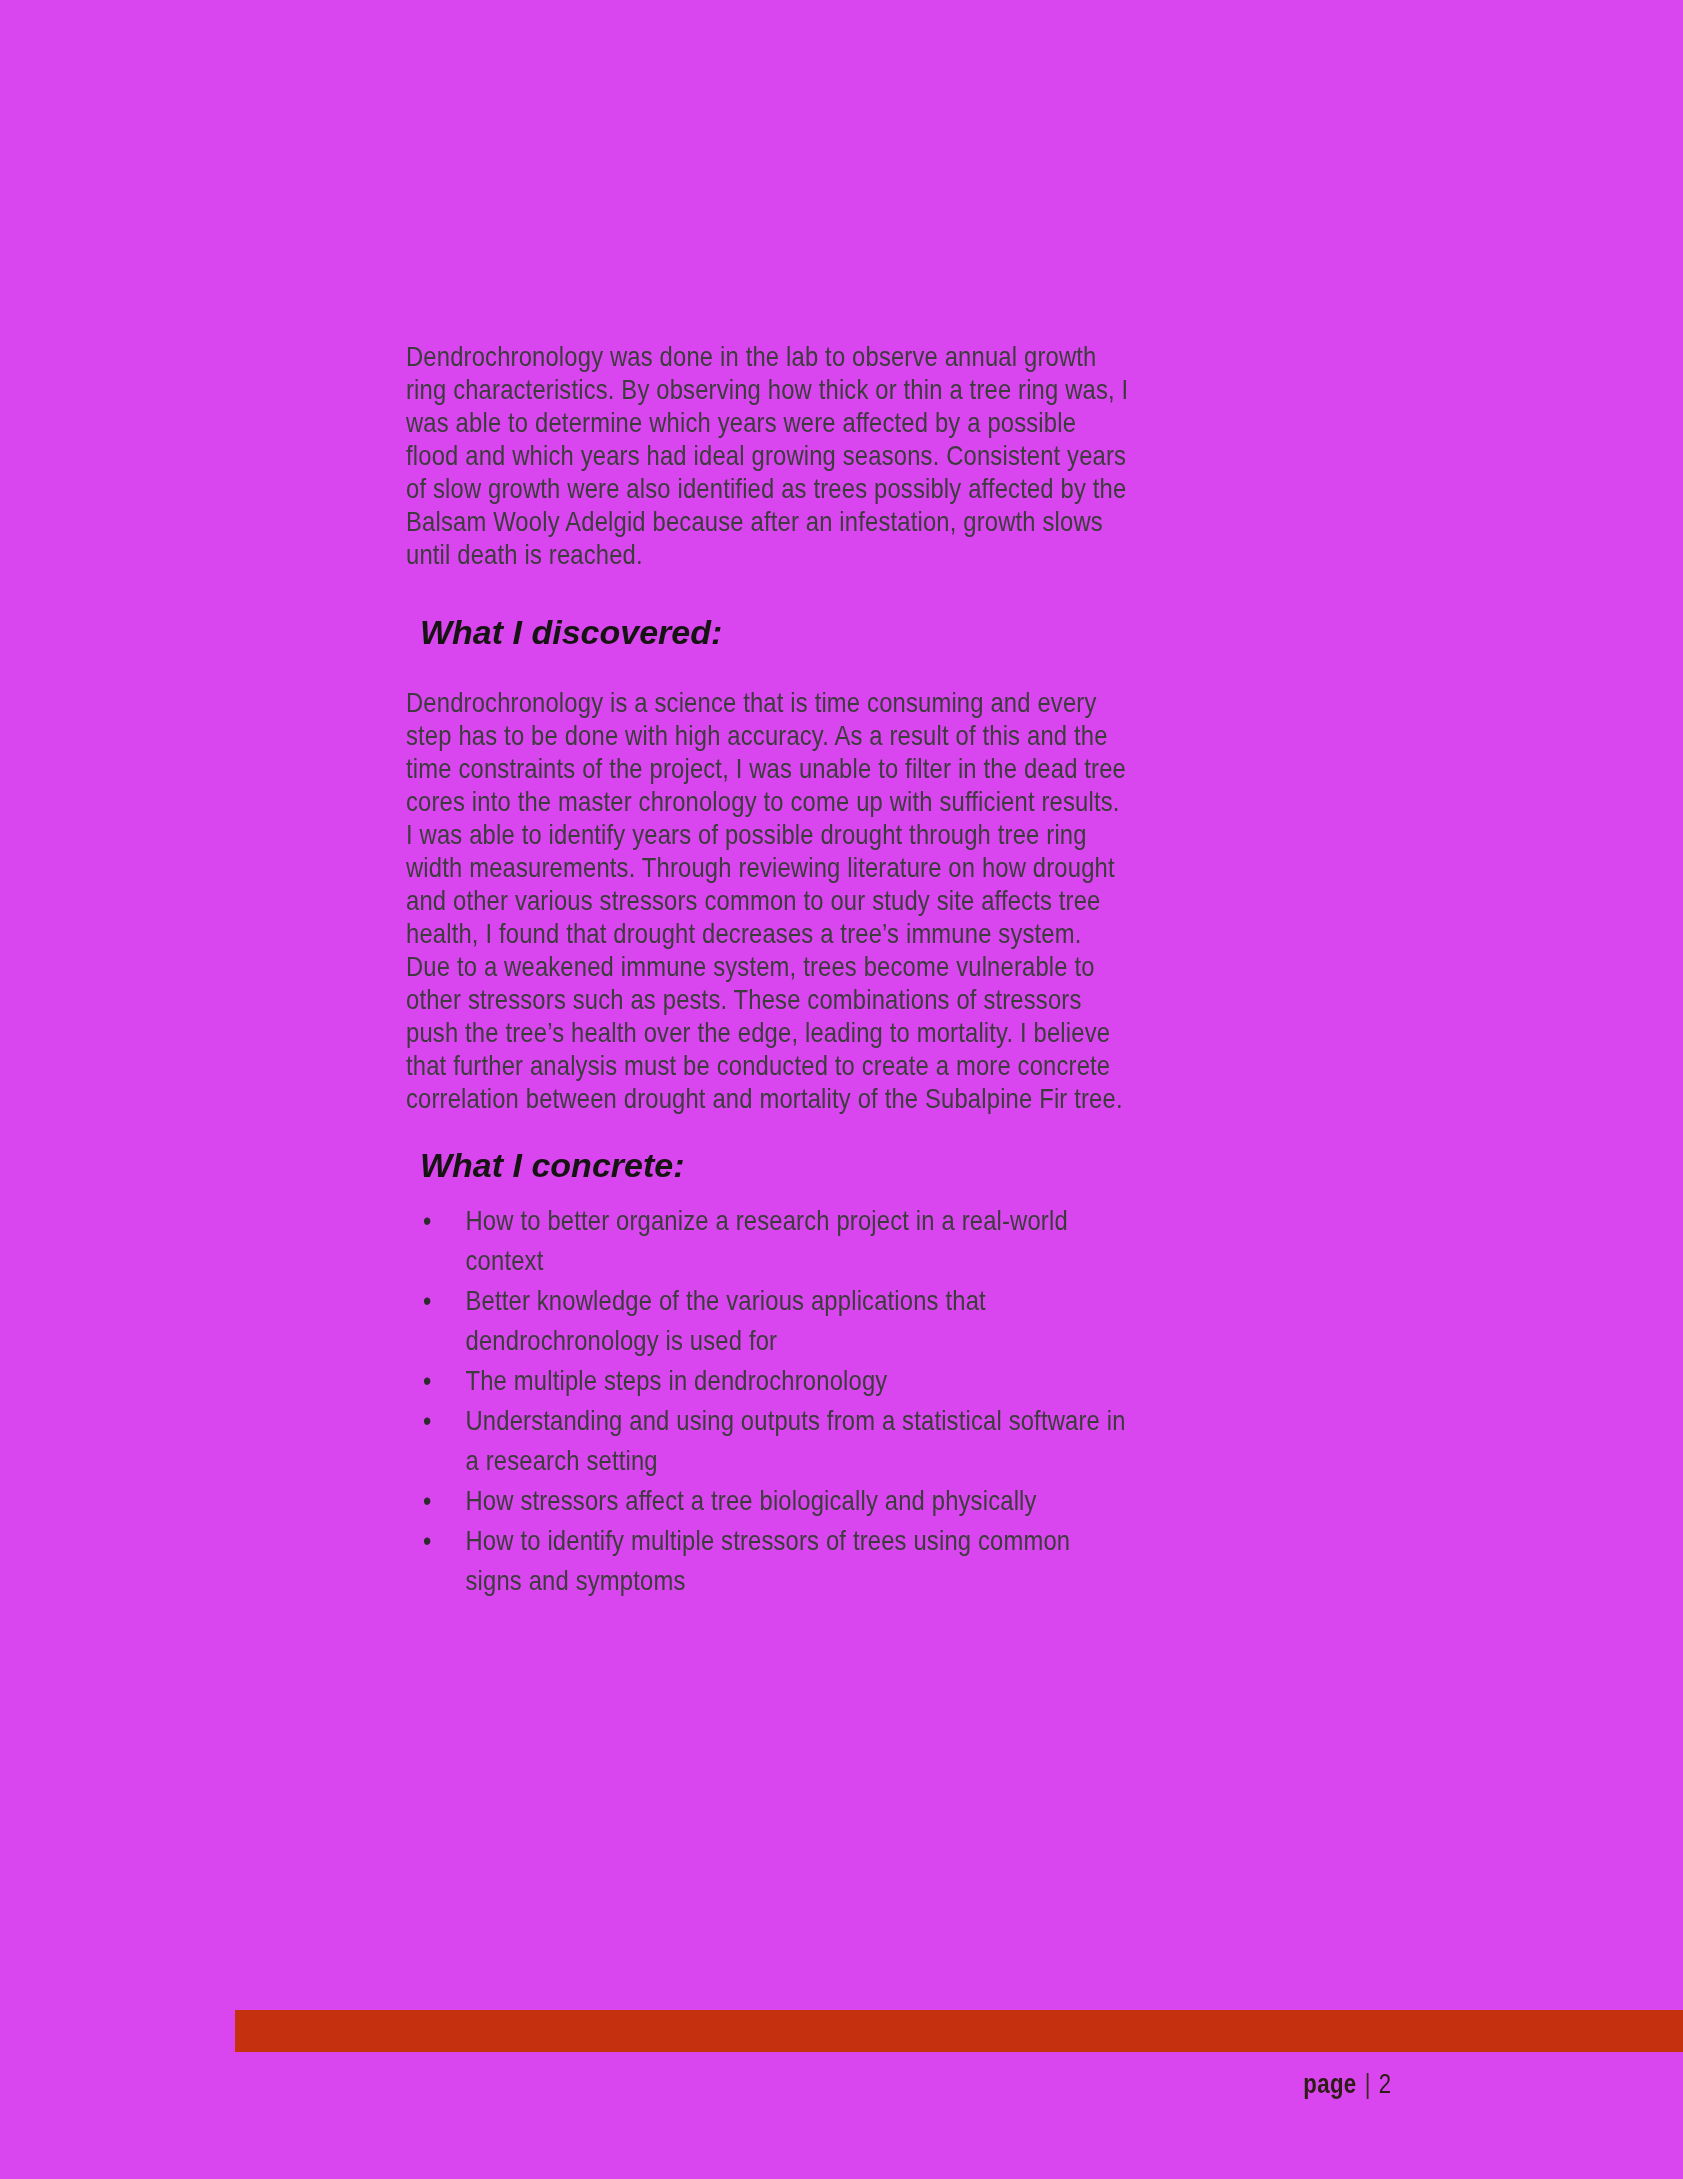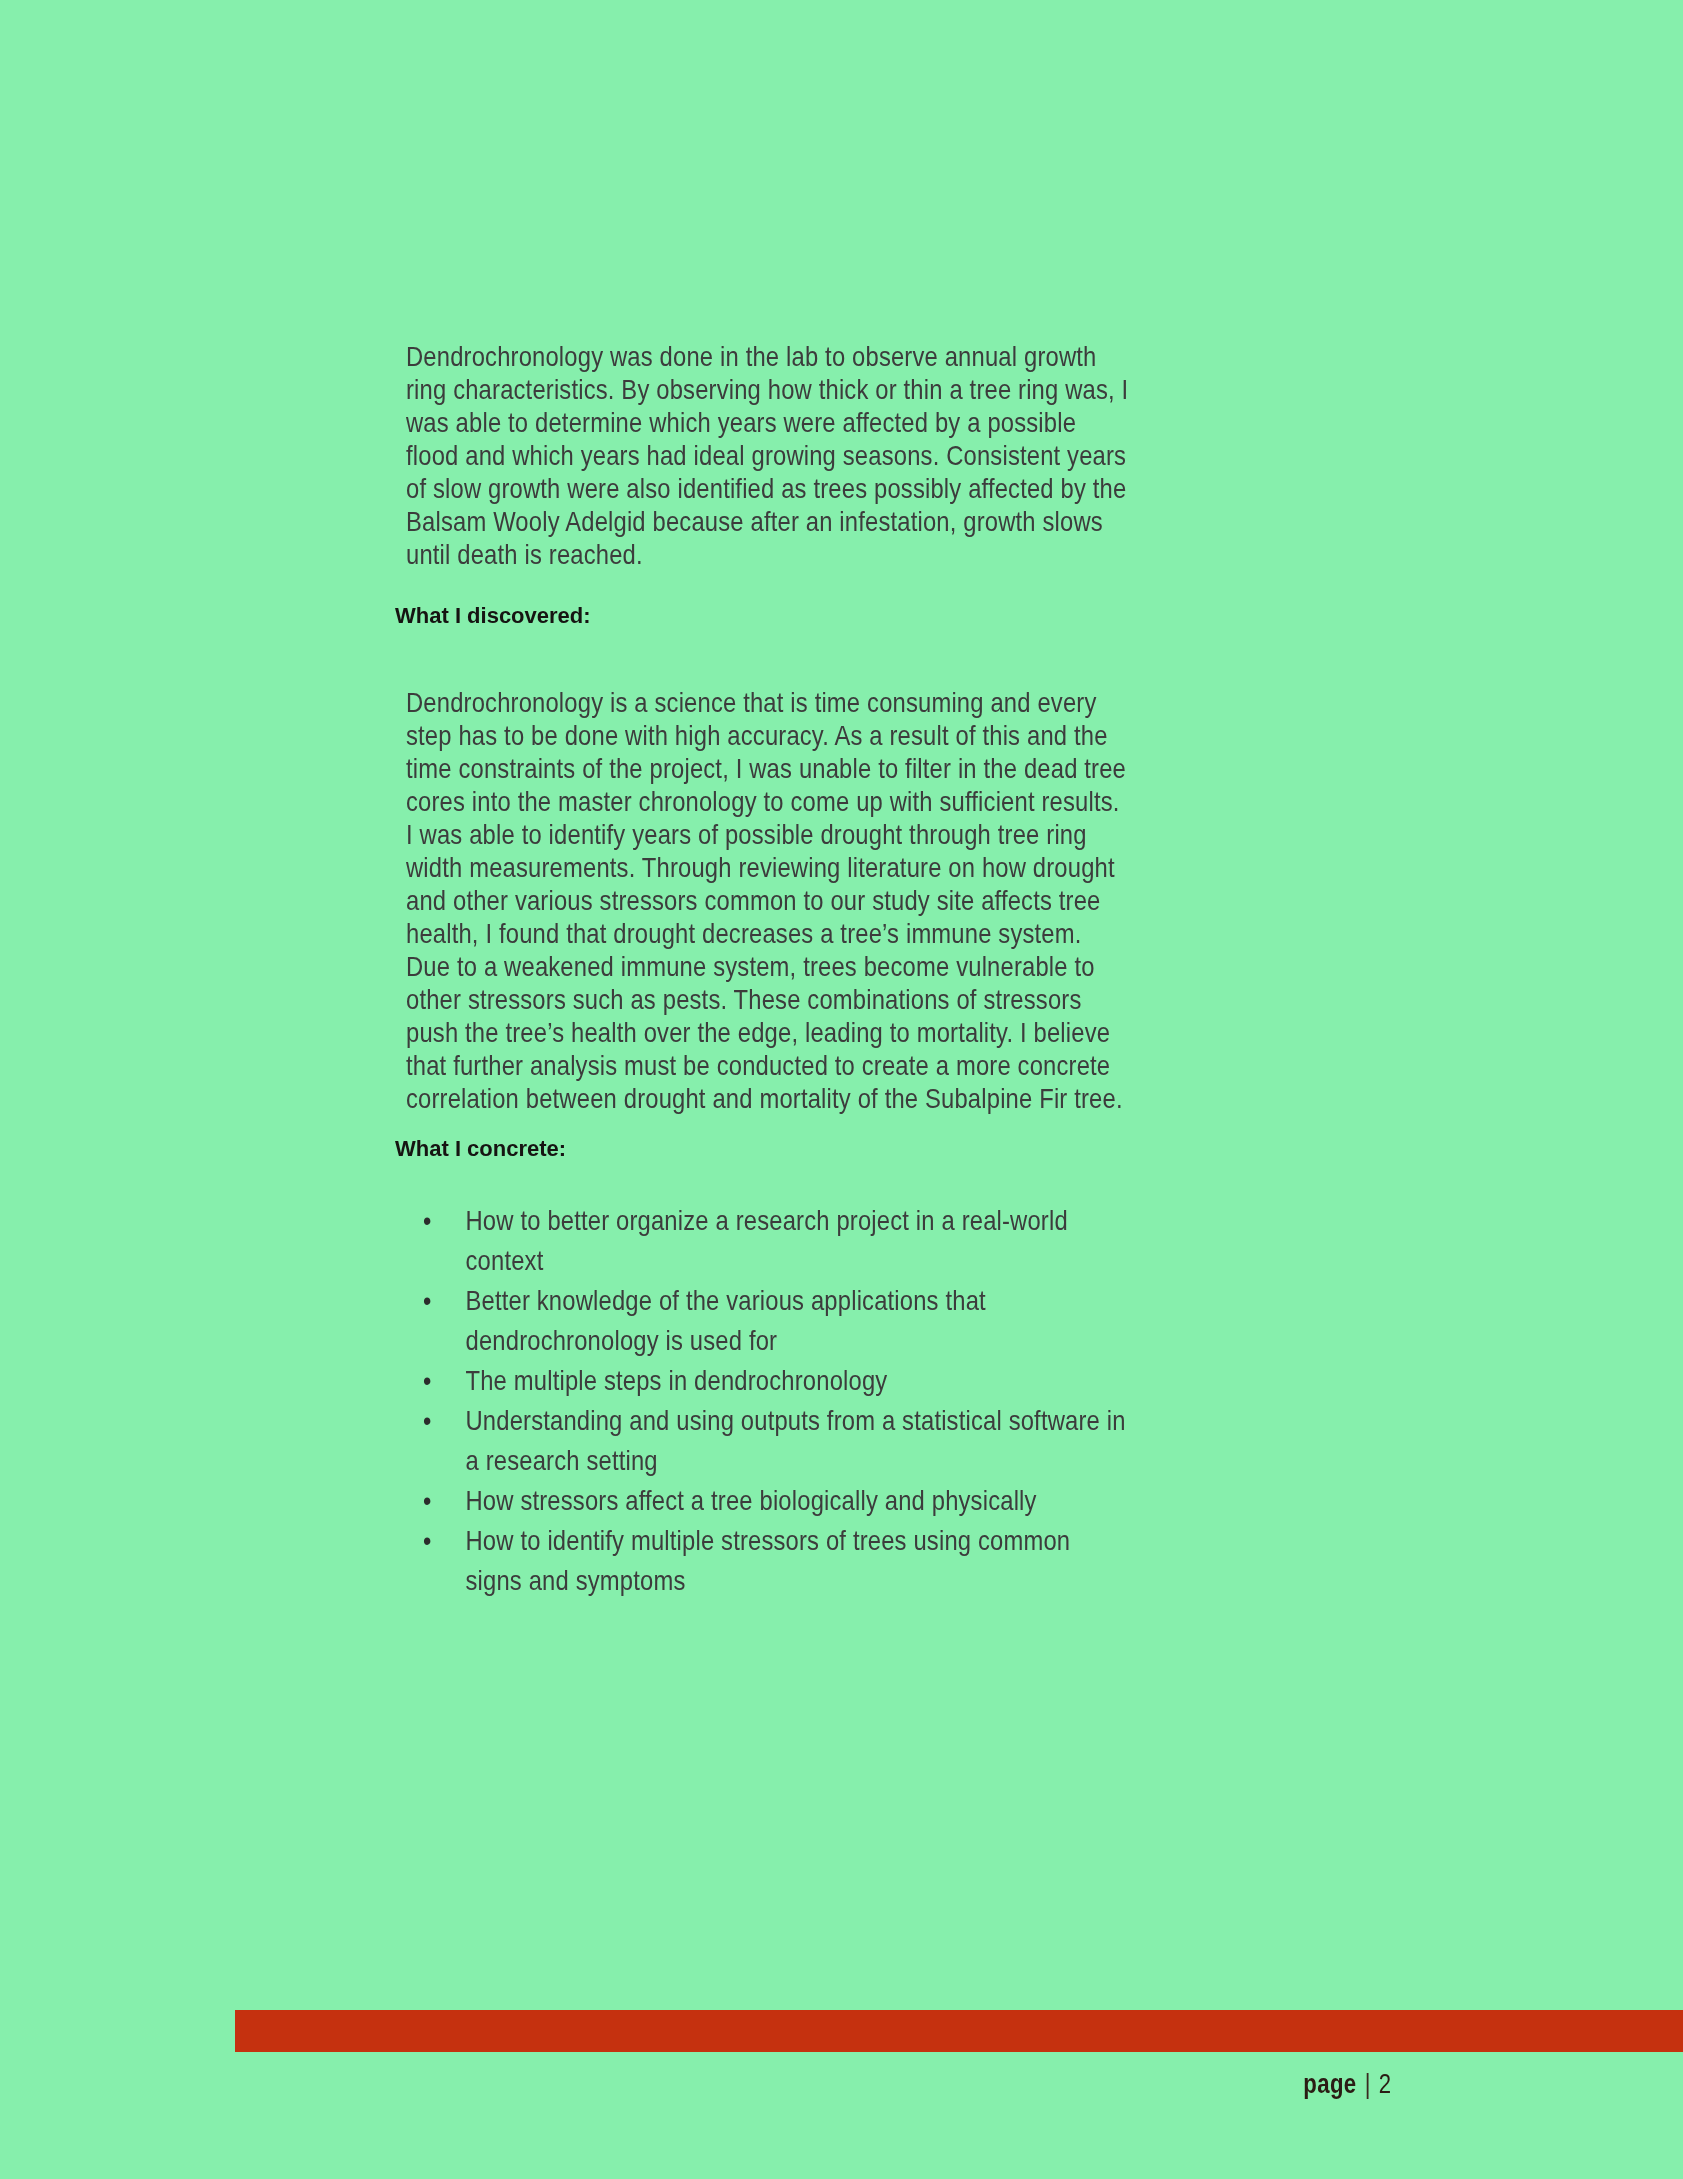--- a/index.html
+++ b/index.html
@@ -4,46 +4,47 @@
 <style>
   html, body {
     margin: 0;
     padding: 0;
     background: #ffffff;
   }
   .page {
     position: relative;
     width: 1683px;
     height: 2179px;
-    background: #86efac;
+    background: #d946ef;
     overflow: hidden;
     font-family: "Liberation Sans", sans-serif;
   }
 
   
   .body-text {
     position: absolute;
     left: 406px;
     width: 853px;
     transform: scaleX(0.85);
     transform-origin: 0 0;
     font-size: 28px;
     line-height: 33px;
     font-weight: 400;
     color: #3c3c3c;
     letter-spacing: 0.2px;
   }
 
   .section-heading {
     position: absolute;
-    left: 395px;
-    font-size: 22px;
+    left: 420px;
+    font-size: 34px;
     font-weight: 700;
     color: #161412;
     letter-spacing: 0px;
+    font-style: italic;
   }
 
   #para1 { top: 312px; }
   #heading1 { top: 585px; }
   #para2 { top: 658px; }
   #heading2 { top: 1118px; }
 
   ul.learned-list {
     position: absolute;
     top: 1201px;

